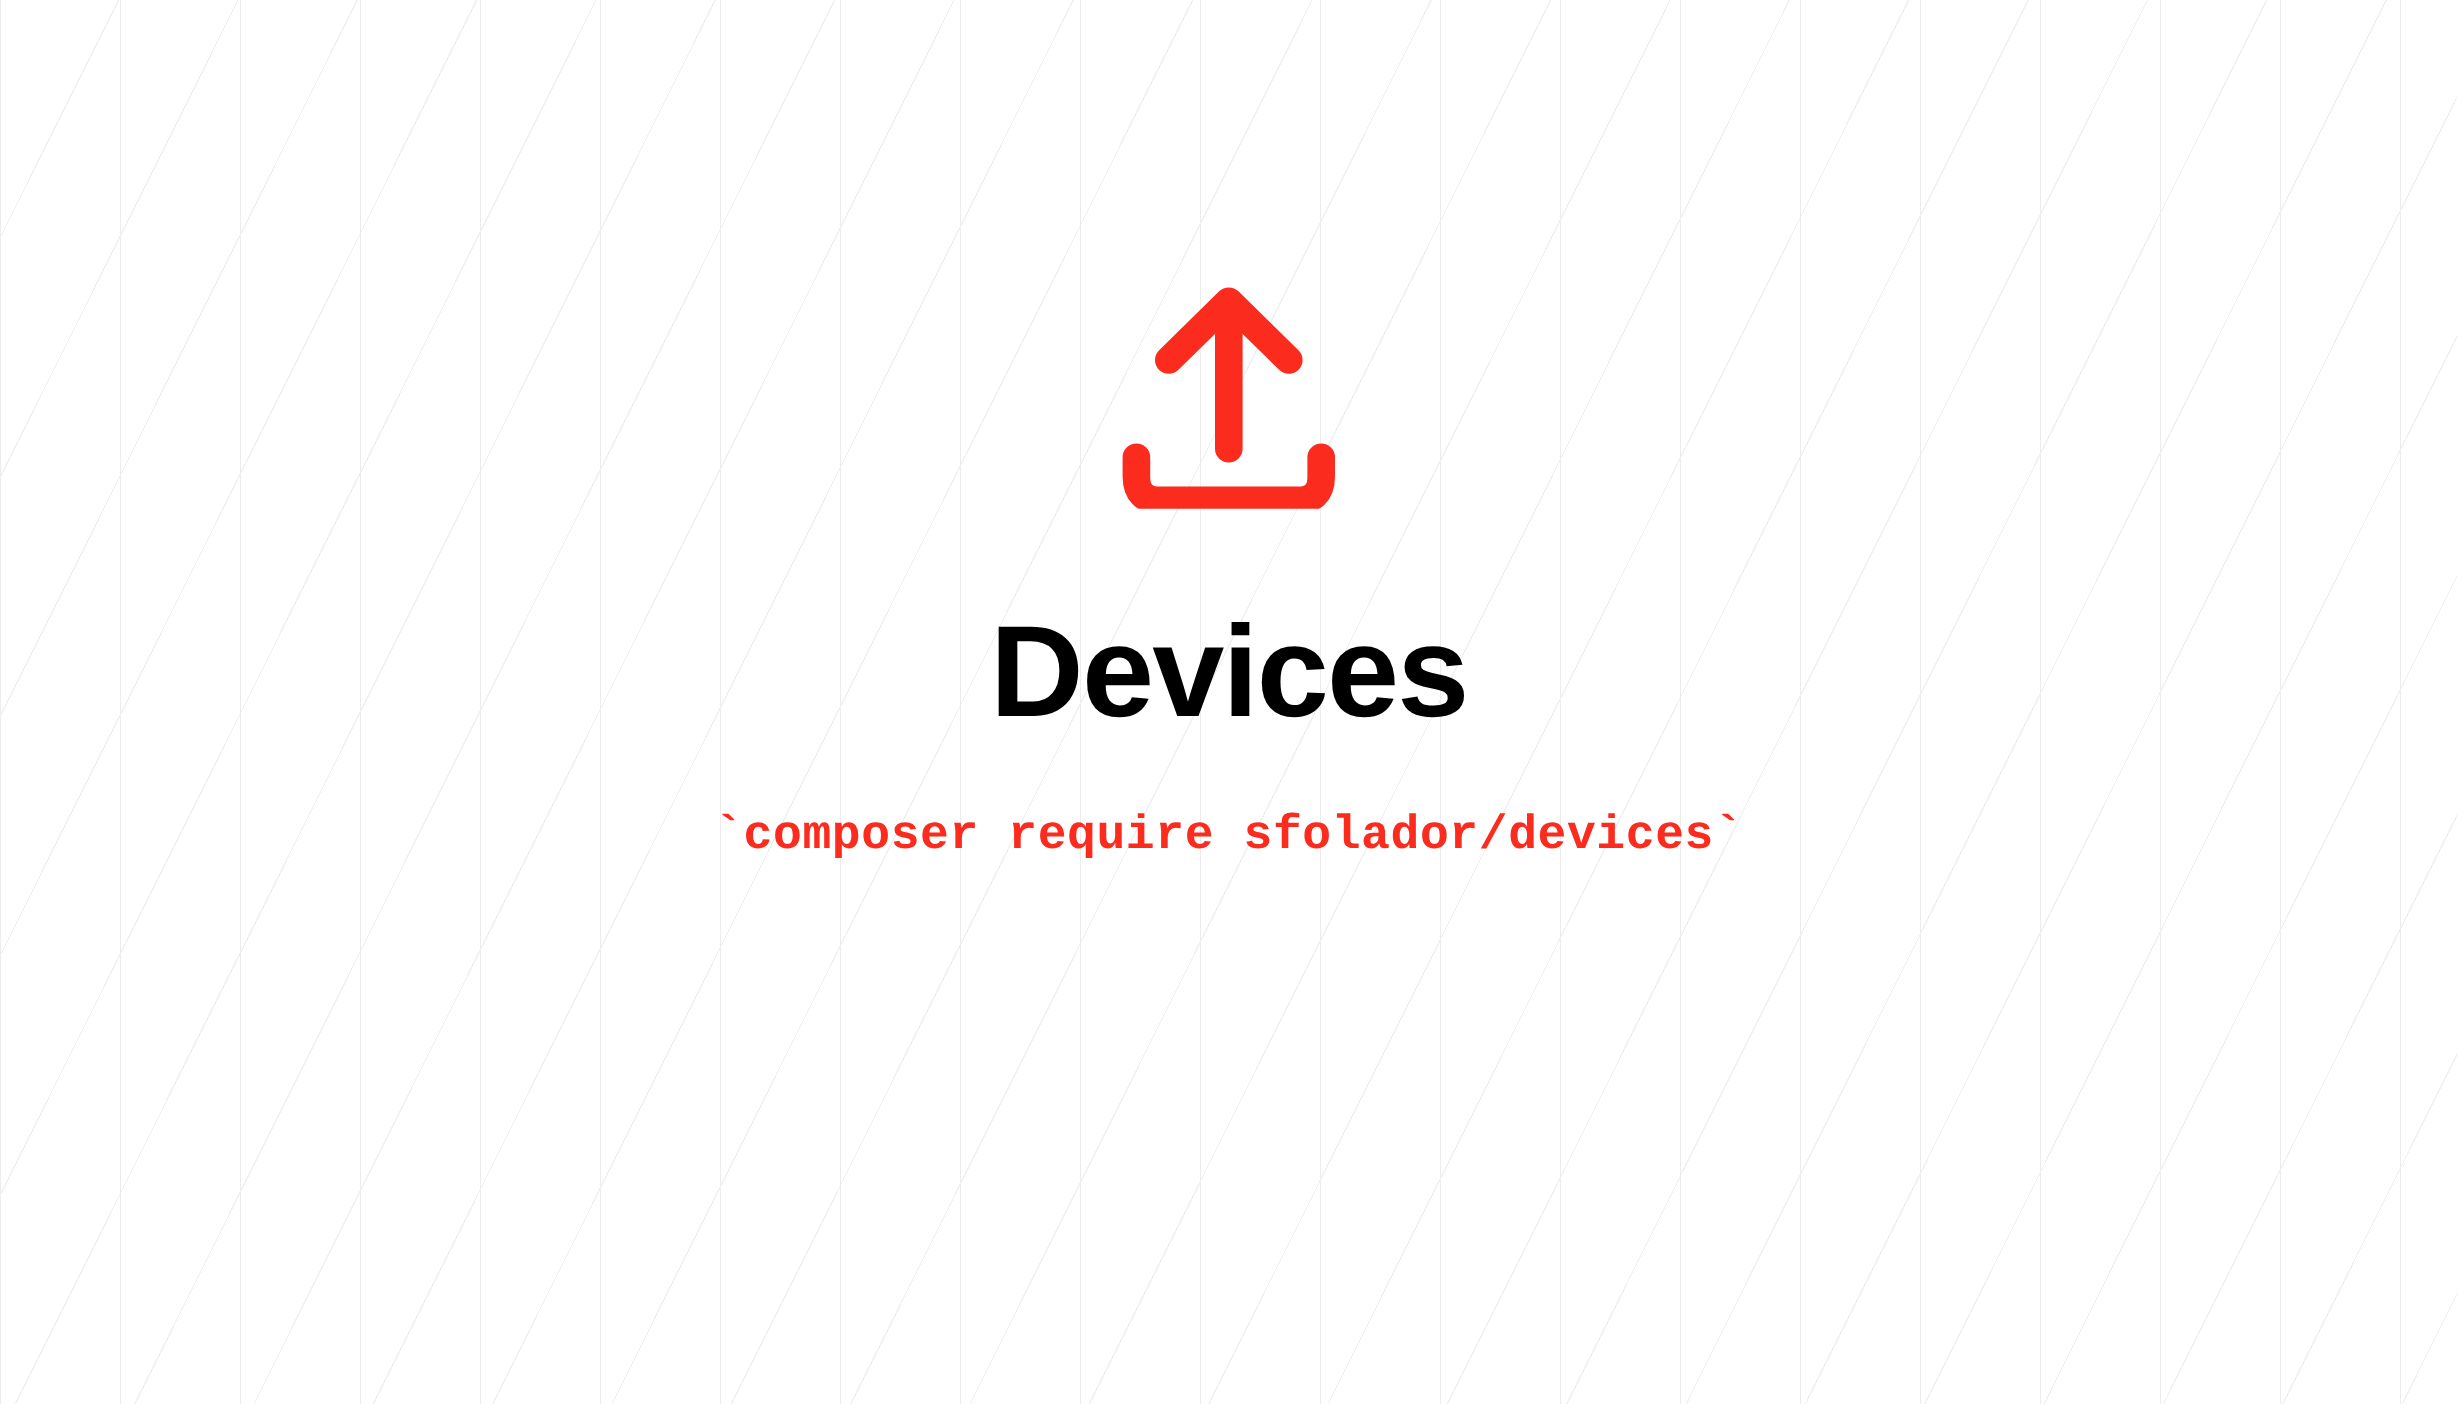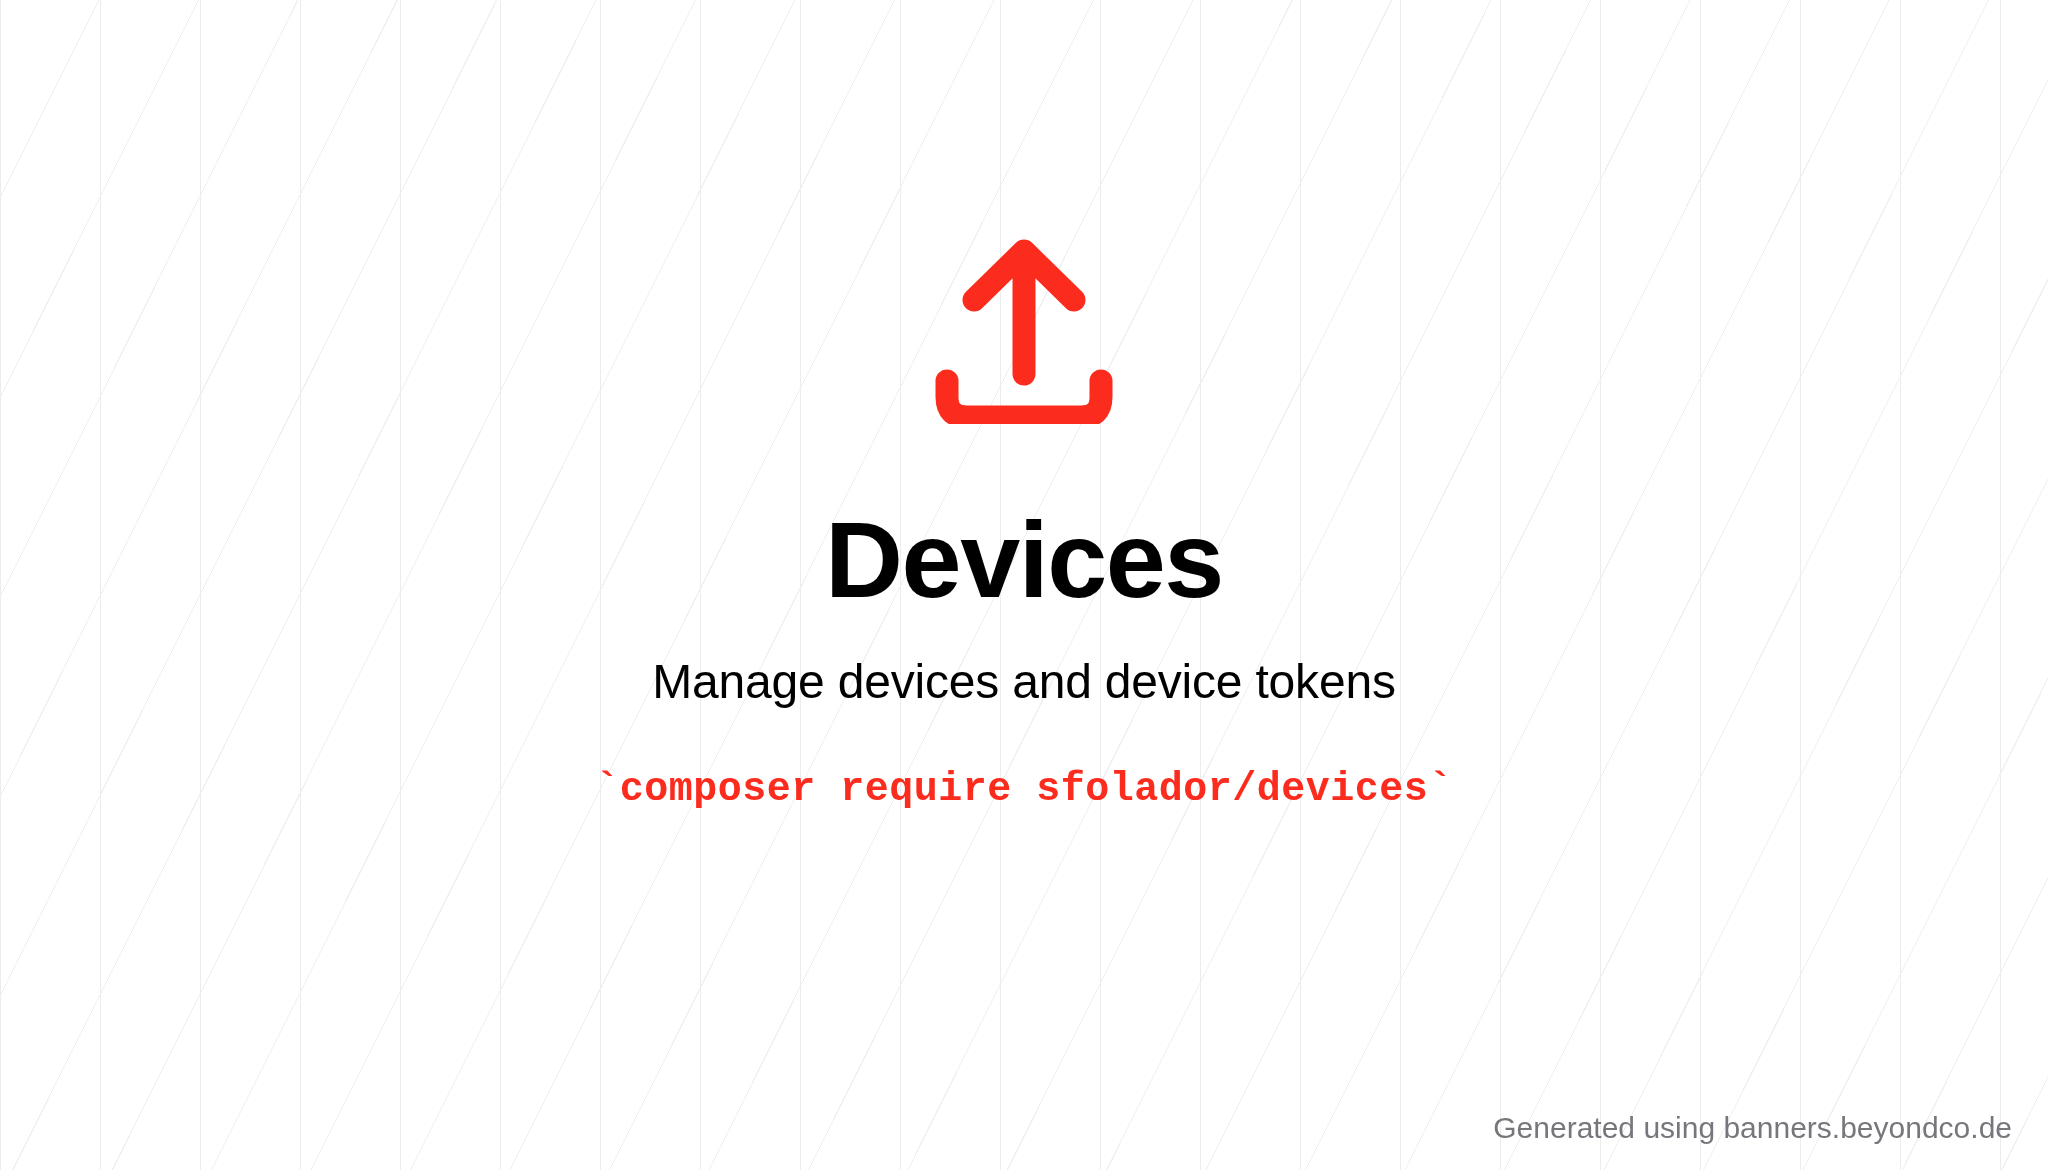--- a/index.html
+++ b/index.html
@@ -146,21 +146,19 @@
         <line x1="90" y1="14" x2="90" y2="136"></line>
 
         <polyline points="40,62 90,13 140,62"></polyline>
 
         <path d="M 13 143 L 13 159 Q 13 179 33 179 L 147 179 Q 167 179 167 159 L 167 143"></path>
       </svg>
     </div>
 
     <h1 class="title">Devices</h1>
 
-    <p class="subtitle">Manage devices and device tokens</p>
 
     <p class="command">`composer require sfolador/devices`</p>
 
   </div>
 
-  <div class="footer">Generated using banners.beyondco.de</div>
 
 </div>
 
 </body></html>

